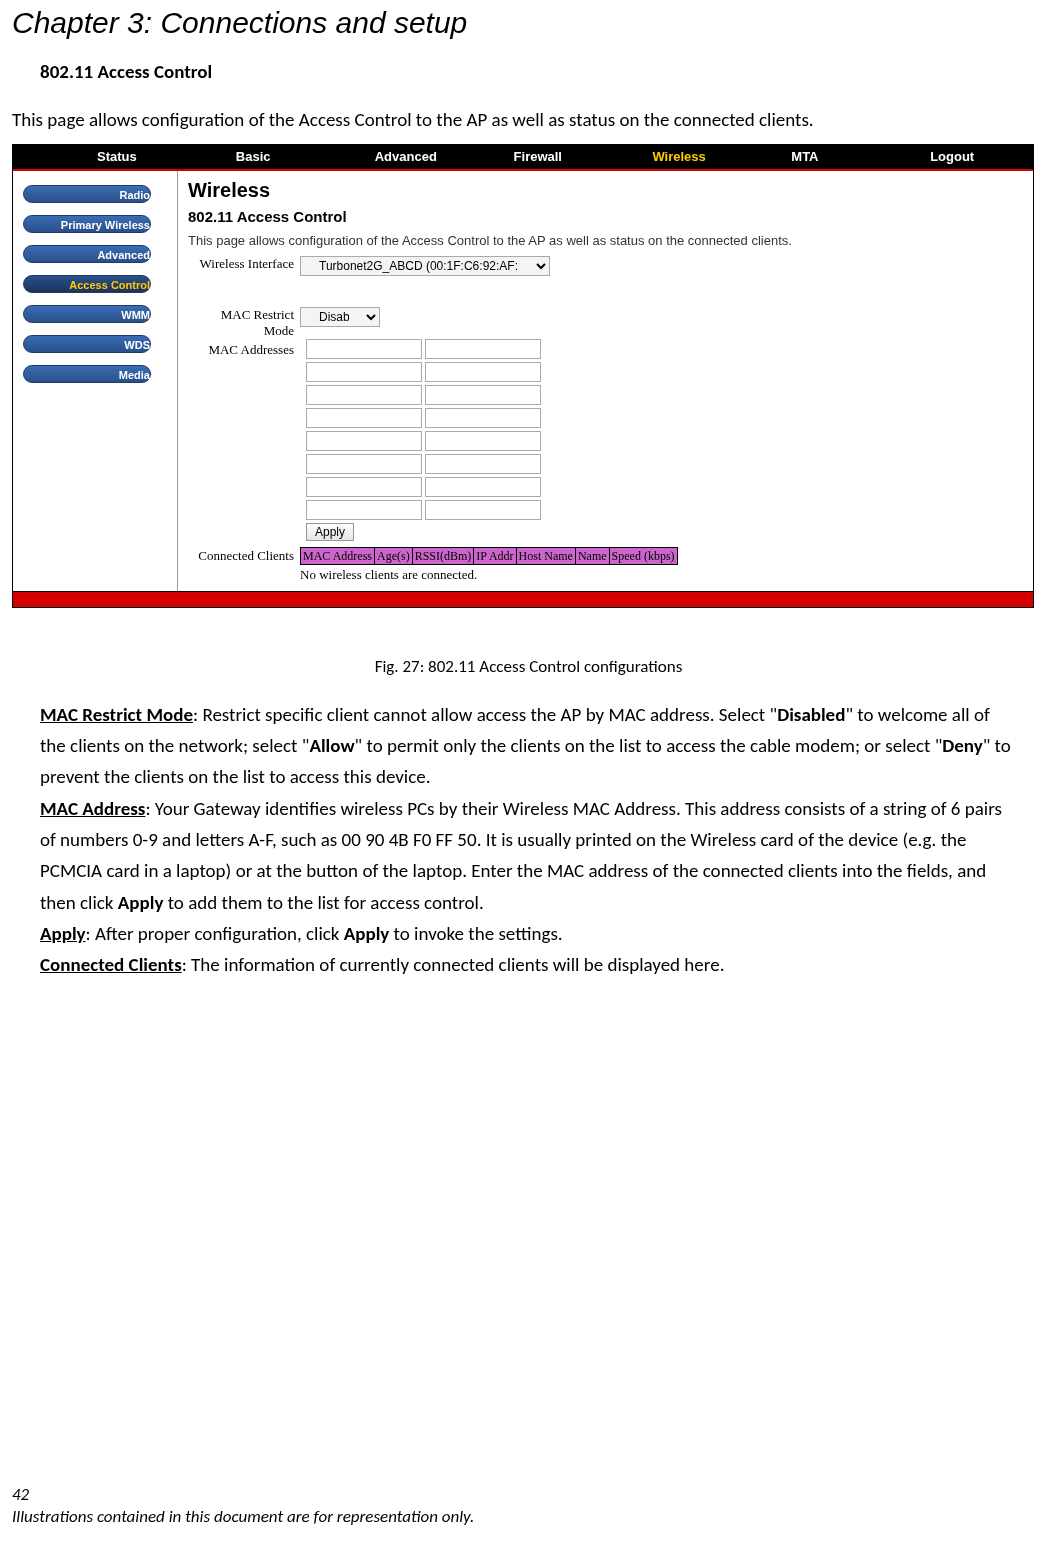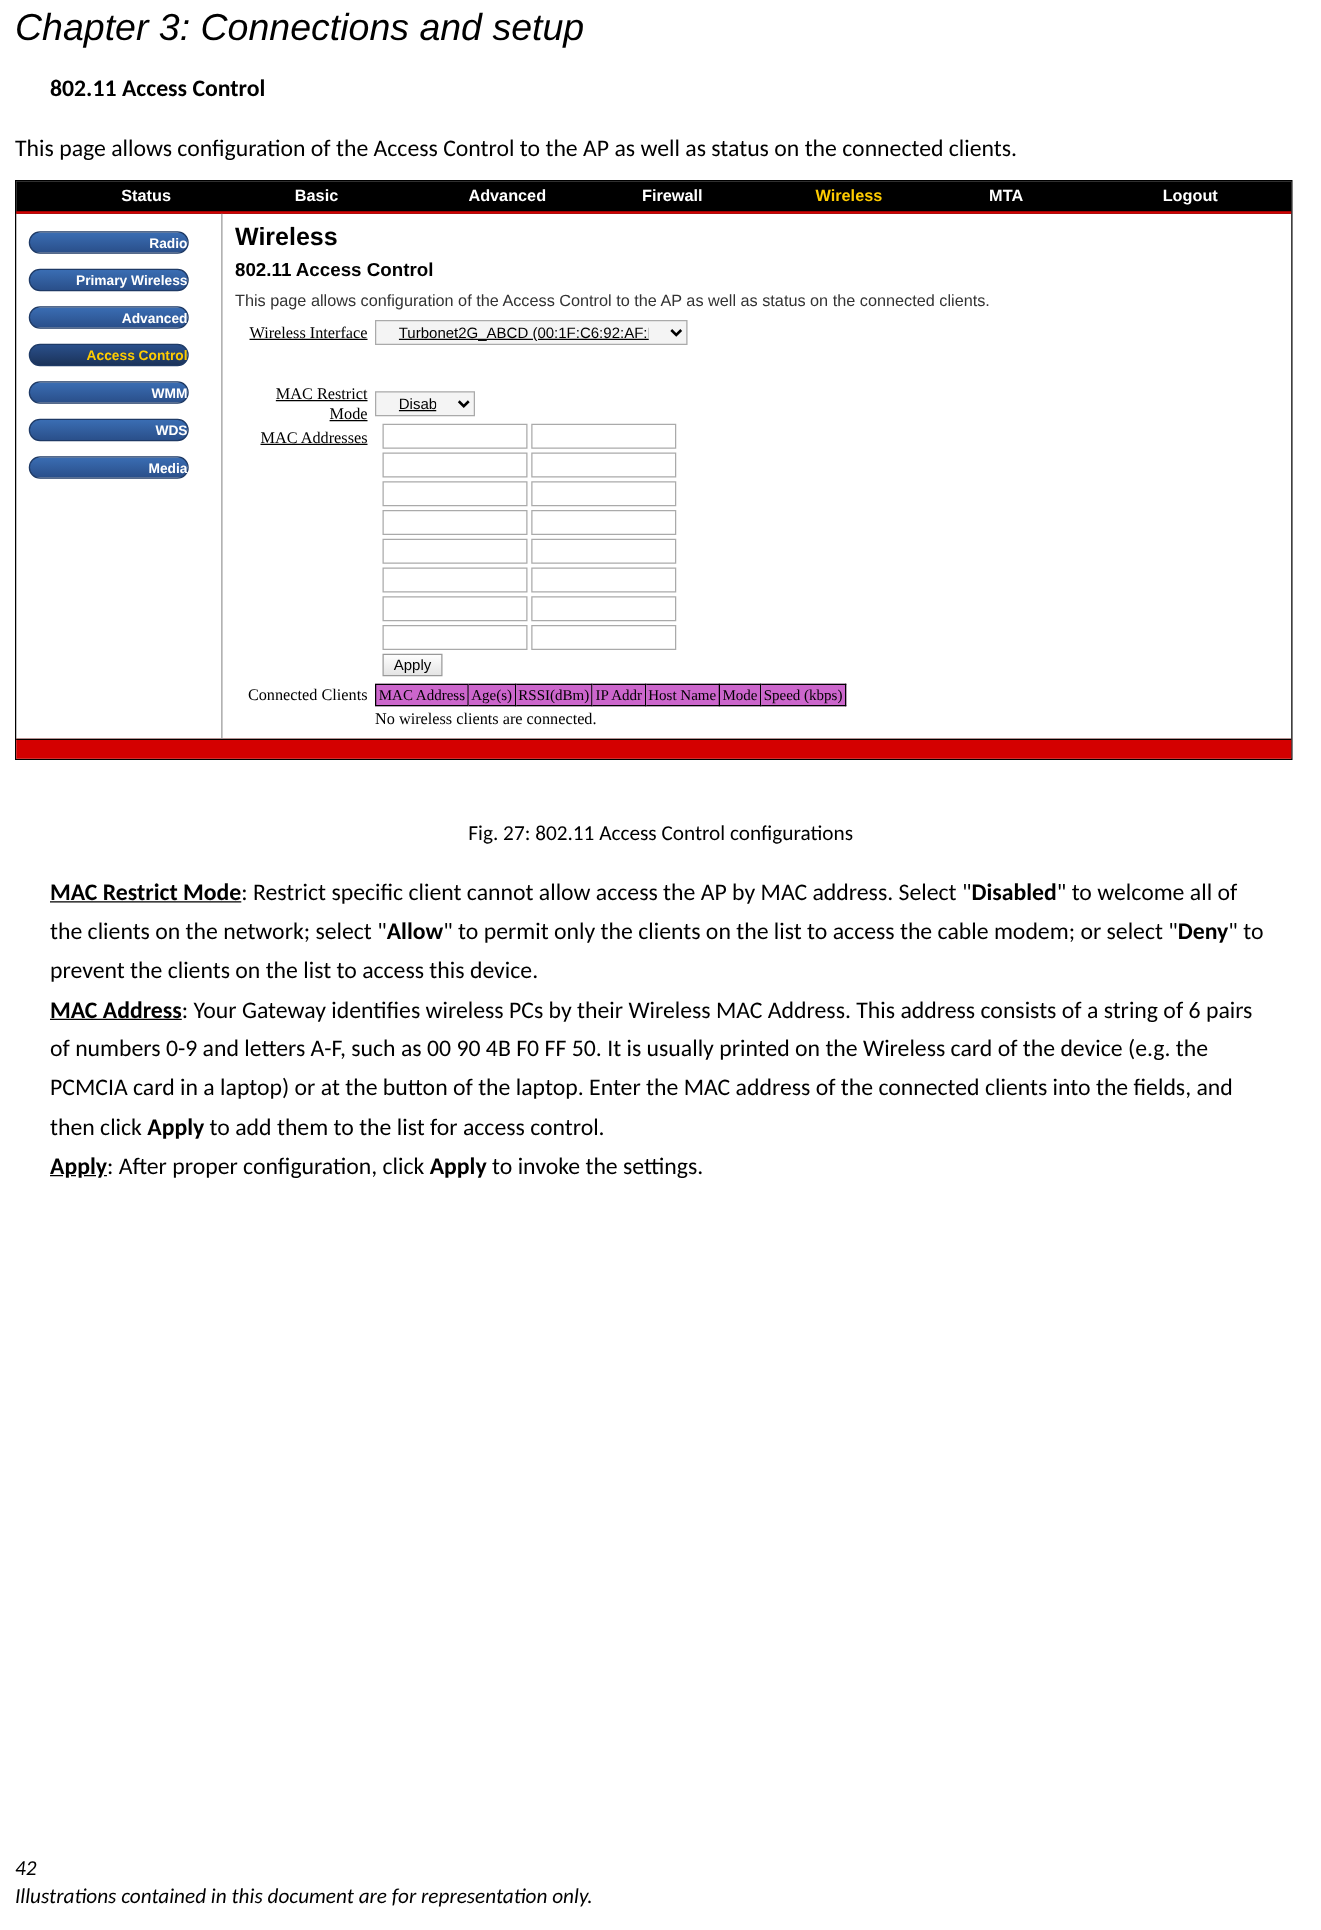--- a/index.html
+++ b/index.html
@@ -98,24 +98,22 @@
     font-weight: bold;
     margin-bottom: 8px;
   }
   .content .desc {
     font-size: 13px;
     color: #333;
     margin-bottom: 8px;
   }
   .form-row {
     display: flex;
-    align-items: center;
     font-size: 13px;
     margin-bottom: 3px;
-    text-decoration: underline;
   }
   .form-row .lbl {
     width: 112px;
     text-align: right;
     padding-right: 6px;
     font-family: "Times New Roman", serif;
   }
   .sel {
     font-size: 12px;
     height: 20px;
@@ -281,21 +279,21 @@
 
       <div class="cc-row">
         <div class="lbl">Connected Clients</div>
         <div class="cc-body">
           <div class="cc-head" id="cchead">
               <span>MAC Address</span>
               <span>Age(s)</span>
               <span>RSSI(dBm)</span>
               <span>IP Addr</span>
               <span>Host Name</span>
-              <span>Mode</span>
+              <span>Name</span>
               <span>Speed (kbps)</span>
             </div>
           <div class="no-clients">No wireless clients are connected.</div>
         </div>
       </div>
     </div>
   </div>
   <div class="bottom-bar"></div>
 </div>
 
@@ -304,18 +302,21 @@
 <div class="body-text">
   <p>
     <span class="b u">MAC Restrict Mode</span><span>: Restrict specific client cannot allow access the AP by MAC address. Select "</span><span class="b">Disabled</span><span>" to welcome all of the clients on the network; select "</span><span class="b">Allow</span><span>" to permit only the clients on the list to access the cable modem; or select "</span><span class="b">Deny</span><span>" to prevent the clients on the list to access this device.</span>
   </p>
   <p>
     <span class="b u">MAC Address</span><span>: Your Gateway identifies wireless PCs by their Wireless MAC Address. This address consists of a string of 6 pairs of numbers 0-9 and letters A-F, such as 00 90 4B F0 FF 50. It is usually printed on the Wireless card of the device (e.g. the PCMCIA card in a laptop) or at the button of the laptop. Enter the MAC address of the connected clients into the fields, and then click </span><span class="b">Apply</span><span> to add them to the list for access control.</span>
   </p>
   <p>
     <span class="b u">Apply</span><span>: After proper configuration, click </span><span class="b">Apply</span><span> to invoke the settings.</span>
   </p>
+  <p>
+    <span class="b u">Connected Clients</span><span>: The information of currently connected clients will be displayed here.</span>
+  </p>
 </div>
 
 <div class="footer">
   <div>42</div>
   <div>Illustrations contained in this document are for representation only.</div>
 </div>
 
 </body></html>

